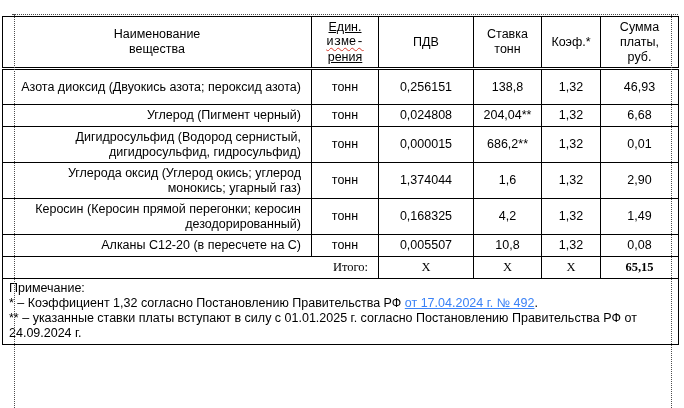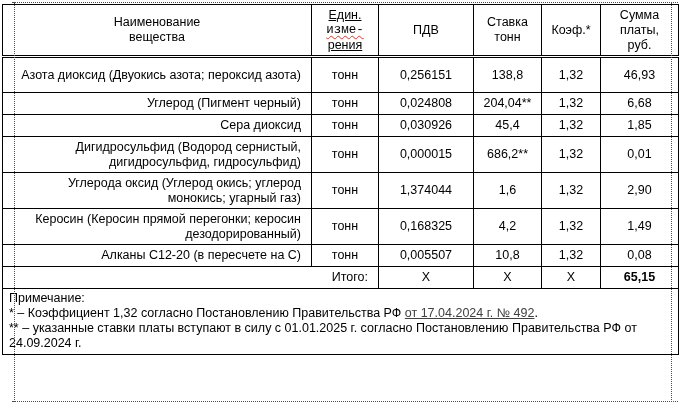--- a/index.html
+++ b/index.html
@@ -3,21 +3,21 @@
 <meta charset="utf-8">
 <style>
   html, body {
     margin: 0; padding: 0;
     width: 684px; height: 408px;
     background: #ffffff;
     font-family: "Liberation Sans", sans-serif;
     color: #000000;
     overflow: hidden;
   }
-  .page { position: relative; width: 684px; height: 319px; }
+  .page { position: relative; width: 684px; height: 319px; margin-top: 12px; }
 
   table.main {
     position: absolute;
     left: 2px; top: 4px;
     width: 676px;
     border-collapse: collapse;
     table-layout: fixed;
     font-size: 12.5px;
     line-height: 15px;
   }
@@ -34,40 +34,40 @@
   }
   thead td {
     text-align: center;
     padding: 2px 1px;
     border-bottom: 3px double #000;
   }
   .pre { white-space: pre-line; }
   tr.h-row  { height: 52px; }
   tr.r-2l   { height: 36px; }
   tr.r-1l   { height: 22px; }
-  tr.total-row { height: 22px; }
+  tr.total-row { height: 22px; font-family: Liberation Serif, serif; }
   .bold { font-weight: bold; }
   .unit-line { display: block; text-decoration: underline; }
   .squiggle {
     text-decoration: underline;
     text-decoration-style: wavy;
     text-decoration-color: #d93a2b;
     text-decoration-thickness: 1px;
     text-underline-offset: 2px;
     font-family: Liberation Mono, monospace;
   }
   td.note-cell {
     text-align: left;
     padding: 2px 8px 3px 6px;
     height: 58px;
     vertical-align: top;
   }
   .note-line { line-height: 15px; }
   a.doc-link {
-    color: #404040;
+    color: #3b82f6;
     text-decoration: underline;
     cursor: pointer;
   }
   .boundary { position: absolute; pointer-events: none; z-index: 5; }
   .b-top    { left: 12px; width: 666px; top: 2px;  border-top: 1px dotted #4d4d4d; }
   .b-bottom { left: 12px; width: 666px; top: 401px; border-top: 1px dotted #4d4d4d; }
   .b-left   { left: 14px; top: 2px; height: 400px; border-left: 1px dotted #4d4d4d; }
   .b-right  { left: 671px; top: 2px; height: 400px; border-left: 1px dotted #4d4d4d; }
 </style>
 </head>
@@ -112,28 +112,20 @@
         <td>46,93</td>
       </tr>
       <tr class="r-1l">
         <td class="name">Углерод (Пигмент черный)</td>
         <td>тонн</td>
         <td>0,024808</td>
         <td>204,04**</td>
         <td>1,32</td>
         <td>6,68</td>
       </tr>
-      <tr class="r-1l">
-        <td class="name">Сера диоксид</td>
-        <td>тонн</td>
-        <td>0,030926</td>
-        <td>45,4</td>
-        <td>1,32</td>
-        <td>1,85</td>
-      </tr>
       <tr class="r-2l">
         <td class="name">Дигидросульфид (Водород сернистый, дигидросульфид, гидросульфид)</td>
         <td>тонн</td>
         <td>0,000015</td>
         <td>686,2**</td>
         <td>1,32</td>
         <td>0,01</td>
       </tr>
       <tr class="r-2l">
         <td class="name">Углерода оксид (Углерод окись; углерод монокись; угарный газ)</td>

